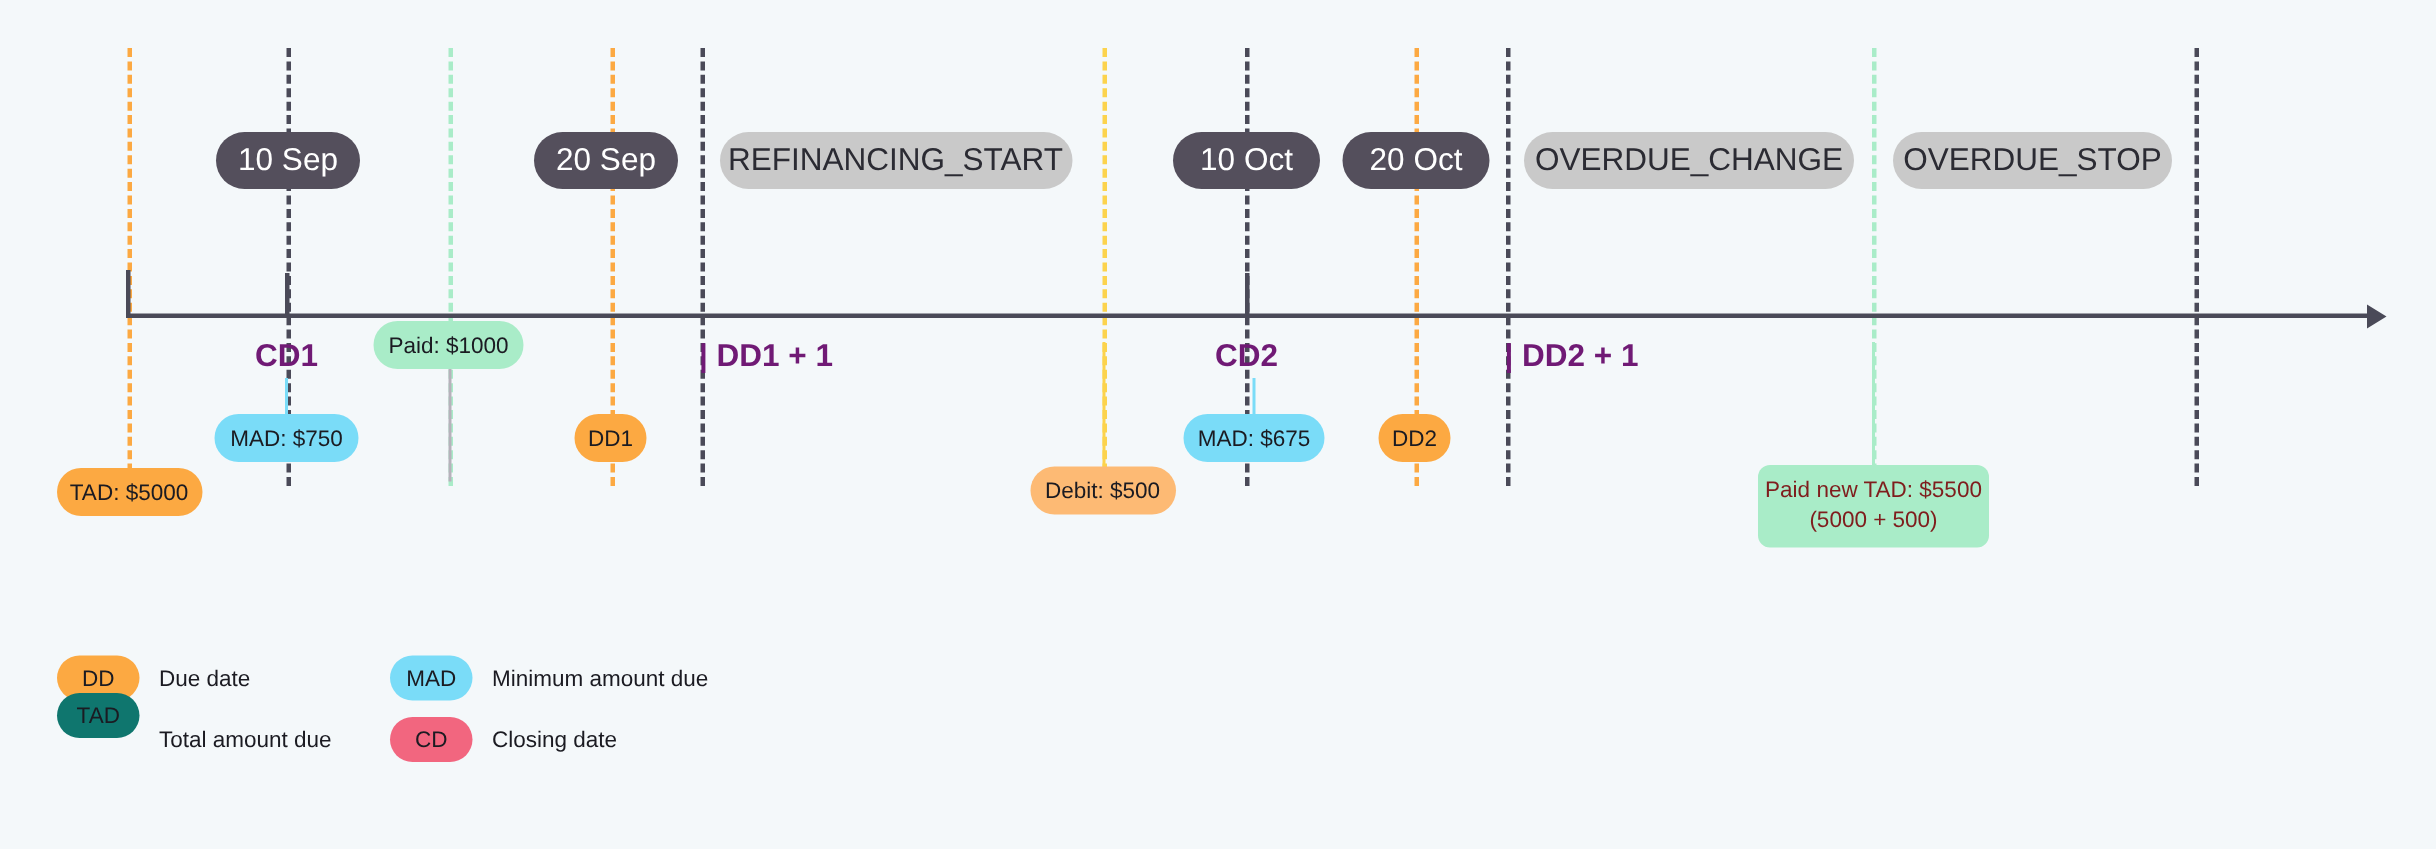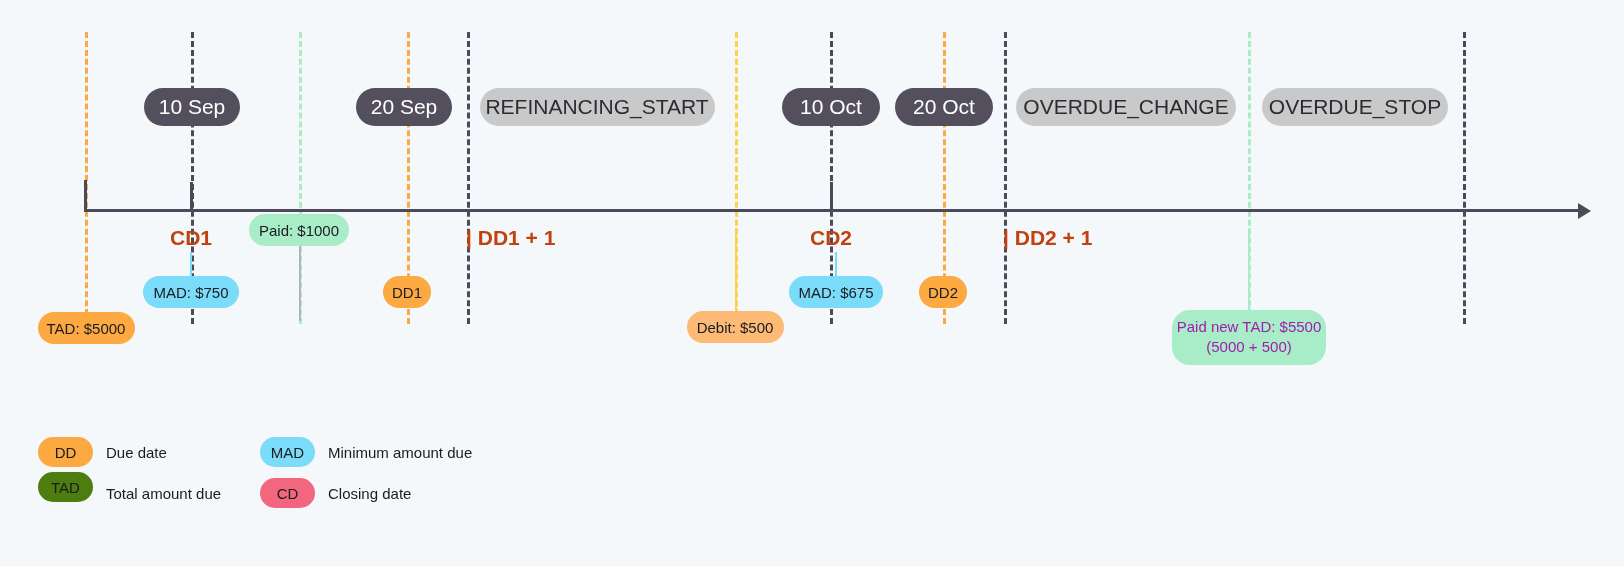--- a/index.html
+++ b/index.html
@@ -22,34 +22,34 @@
     border-left:13px solid #4a4a58;}
   .tick{position:absolute;width:3px;background:#4a4a58;}
 
   
   .pill{position:absolute;display:flex;align-items:center;justify-content:center;
         border-radius:20px;height:38px;white-space:nowrap;box-sizing:border-box;}
   .pill-date{background:#544f5c;color:#ffffff;font-size:21px;padding:15px 22px;}
   .pill-event{background:#c9c9c9;color:#2b2b33;font-size:21px;padding:0 22px;}
 
   
-  .cap{position:absolute;font-size:21px;font-weight:bold;color:#c2410c;white-space:nowrap;}
+  .cap{position:absolute;font-size:21px;font-weight:bold;color:#701a75;white-space:nowrap;}
 
   
   .badge{position:absolute;display:flex;align-items:center;justify-content:center;
          border-radius:16px;height:32px;white-space:nowrap;box-sizing:border-box;
          font-size:15px;color:#1b1b22;padding:0 16px;}
   .b-orange{background:#fca942;}
   .b-blue{background:#7adcf8;}
   .b-green{background:#a9ecc8;}
   .b-yellow{background:#fdba74;}
 
   .badge-multi{position:absolute;display:flex;flex-direction:column;align-items:center;
-               border-radius:18px;white-space:nowrap;
-               font-size:15px;color:#a21caf;padding:7px 16px;box-sizing:border-box;
+               border-radius:8px;white-space:nowrap;
+               font-size:15px;color:#7f1d1d;padding:7px 16px;box-sizing:border-box;
                line-height:1.35;}
 
   .note{position:absolute;background:#d9d5de;color:#1b1b22;border-radius:10px;
         font-size:15px;text-align:center;line-height:1.45;padding:12px 14px;
         box-sizing:border-box;}
 
   
   .conn{position:absolute;width:2px;}
 
   
@@ -120,21 +120,21 @@
 
   <div class="badge-multi b-green" id="paidNewTad" style="left: 1172px; top: 310px; width: 154px;">
     <span>Paid new TAD: $5500</span>
     <span>(5000 + 500)</span>
   </div>
 
 
   <div id="legend" class="legend">
       <div class="lg-chip" style="left: 38px; top: 437px; background: rgb(252, 169, 66);">DD</div>
       <div class="lg-text" style="left: 106px; top: 444px;">Due date</div>
-      <div class="lg-chip" style="left: 38px; top: 472px; background: #4d7c0f;">TAD</div>
+      <div class="lg-chip" style="left: 38px; top: 462px; background: #0f766e;">TAD</div>
       <div class="lg-text" style="left: 106px; top: 485px;">Total amount due</div>
       <div class="lg-chip" style="left: 260px; top: 437px; background: rgb(122, 220, 248);">MAD</div>
       <div class="lg-text" style="left: 328px; top: 444px;">Minimum amount due</div>
       <div class="lg-chip" style="left: 260px; top: 478px; background: rgb(242, 102, 127);">CD</div>
       <div class="lg-text" style="left: 328px; top: 485px;">Closing date</div>
     </div>
 
 </div>
 
 </body></html>

